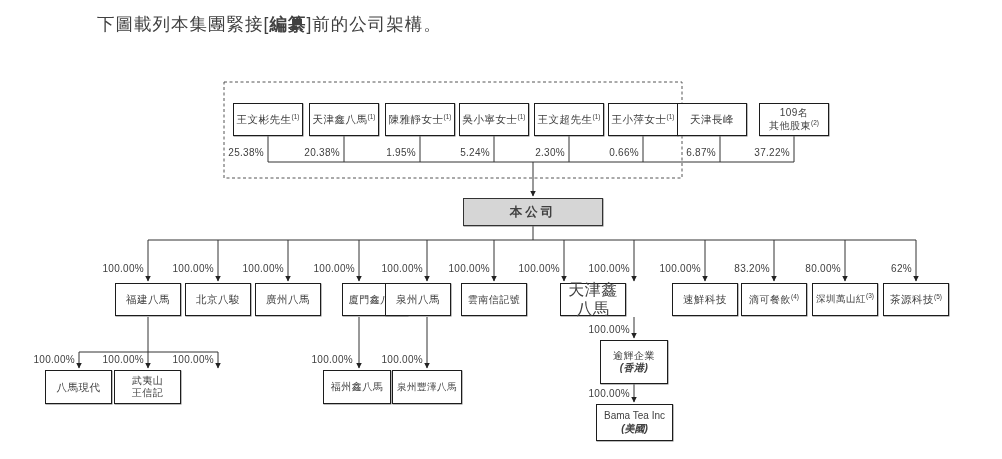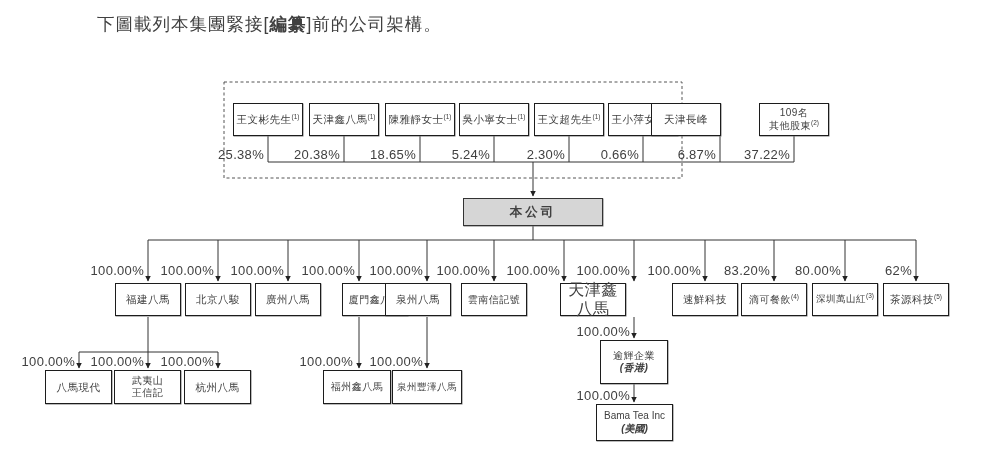--- a/index.html
+++ b/index.html
@@ -8,21 +8,21 @@
   #title{position:absolute;left:97px;top:12px;font-size:17.5px;letter-spacing:1px;white-space:nowrap;}
   #title b{font-weight:bold;}
   svg.lines{position:absolute;left:0;top:0;pointer-events:none;}
   .box{position:absolute;box-sizing:border-box;border:1px solid #1c1c1c;background:#fff;
        display:flex;align-items:center;justify-content:center;text-align:center;
        font-size:10.5px;line-height:1.15;letter-spacing:0.5px;box-shadow:0.5px 0.5px 0 #777;}
   .box sup{font-size:6.5px;letter-spacing:0;vertical-align:super;line-height:0;}
   .r1{top:103px;height:33px;width:70px;}
   .r2{top:283px;height:33px;width:66px;}
   .r3{top:370px;height:34px;}
-  .pct{position:absolute;font-size:13px;width:54px;text-align:right;white-space:nowrap;letter-spacing:0.3px;}
+  .pct{position:absolute;font-size:10px;width:54px;text-align:right;white-space:nowrap;letter-spacing:0.3px;}
   #company{left:463px;top:198px;width:140px;height:28px;background:#d6d6d6;
            font-size:12.5px;font-weight:600;letter-spacing:3px;border:1px solid #333;}
   .it{font-style:italic;font-weight:bold;}
   .two{line-height:1.25;}
 </style>
 </head>
 <body>
 
 <div id="page">
 
@@ -90,30 +90,30 @@
     </div>
   <div class="box r1" style="left:459px">
       <span><span>吳小寧女士</span><sup>(1)</sup></span>
     </div>
   <div class="box r1" style="left:534px">
       <span><span>王文超先生</span><sup>(1)</sup></span>
     </div>
   <div class="box r1" style="left:608px">
       <span><span>王小萍女士</span><sup>(1)</sup></span>
     </div>
-  <div class="box r1" style="left:651px">
+  <div class="box r1" style="left:677px">
       <span><span>天津長峰</span><sup></sup></span>
     </div>
   <div class="box r1 two" style="left:759px;font-size:10px">
       <span><span>109名</span><br><span>其他股東</span><sup>(2)</sup></span>
     </div>
 
   <div class="pct" style="left:210px;top:147px">25.38%</div>
   <div class="pct" style="left:286px;top:147px">20.38%</div>
-  <div class="pct" style="left:362px;top:147px">18.65%</div>
+  <div class="pct" style="left:362px;top:147px">1.95%</div>
   <div class="pct" style="left:436px;top:147px">5.24%</div>
   <div class="pct" style="left:511px;top:147px">2.30%</div>
   <div class="pct" style="left:585px;top:147px">0.66%</div>
   <div class="pct" style="left:662px;top:147px">6.87%</div>
   <div class="pct" style="left:736px;top:147px">37.22%</div>
 
   <div class="box" id="company">本公司</div>
 
   <div class="box r2" style="left:115px">
       <span><span>福建八馬</span><sup></sup></span>
@@ -161,23 +161,20 @@
   <div class="pct" style="left:716px;top:263px">83.20%</div>
   <div class="pct" style="left:787px;top:263px">80.00%</div>
   <div class="pct" style="left:858px;top:263px">62%</div>
 
   <div class="box r3" style="left:45px;width:67px">
       <span>八馬現代</span>
     </div>
   <div class="box r3 two" style="left:114px;width:67px;font-size:10px">
       <span><span>武夷山</span><br><span>王信記</span></span>
     </div>
-  <div class="box r3" style="left:184px;width:67px">
-      <span>杭州八馬</span>
-    </div>
   <div class="pct" style="left:21px;top:354px">100.00%</div>
   <div class="pct" style="left:90px;top:354px">100.00%</div>
   <div class="pct" style="left:160px;top:354px">100.00%</div>
 
   <div class="box r3" style="left:323px;width:68px;font-size:10px">
       <span>福州鑫八馬</span>
     </div>
   <div class="box r3" style="left:392px;width:70px;font-size:9.5px">
       <span>泉州豐澤八馬</span>
     </div>

